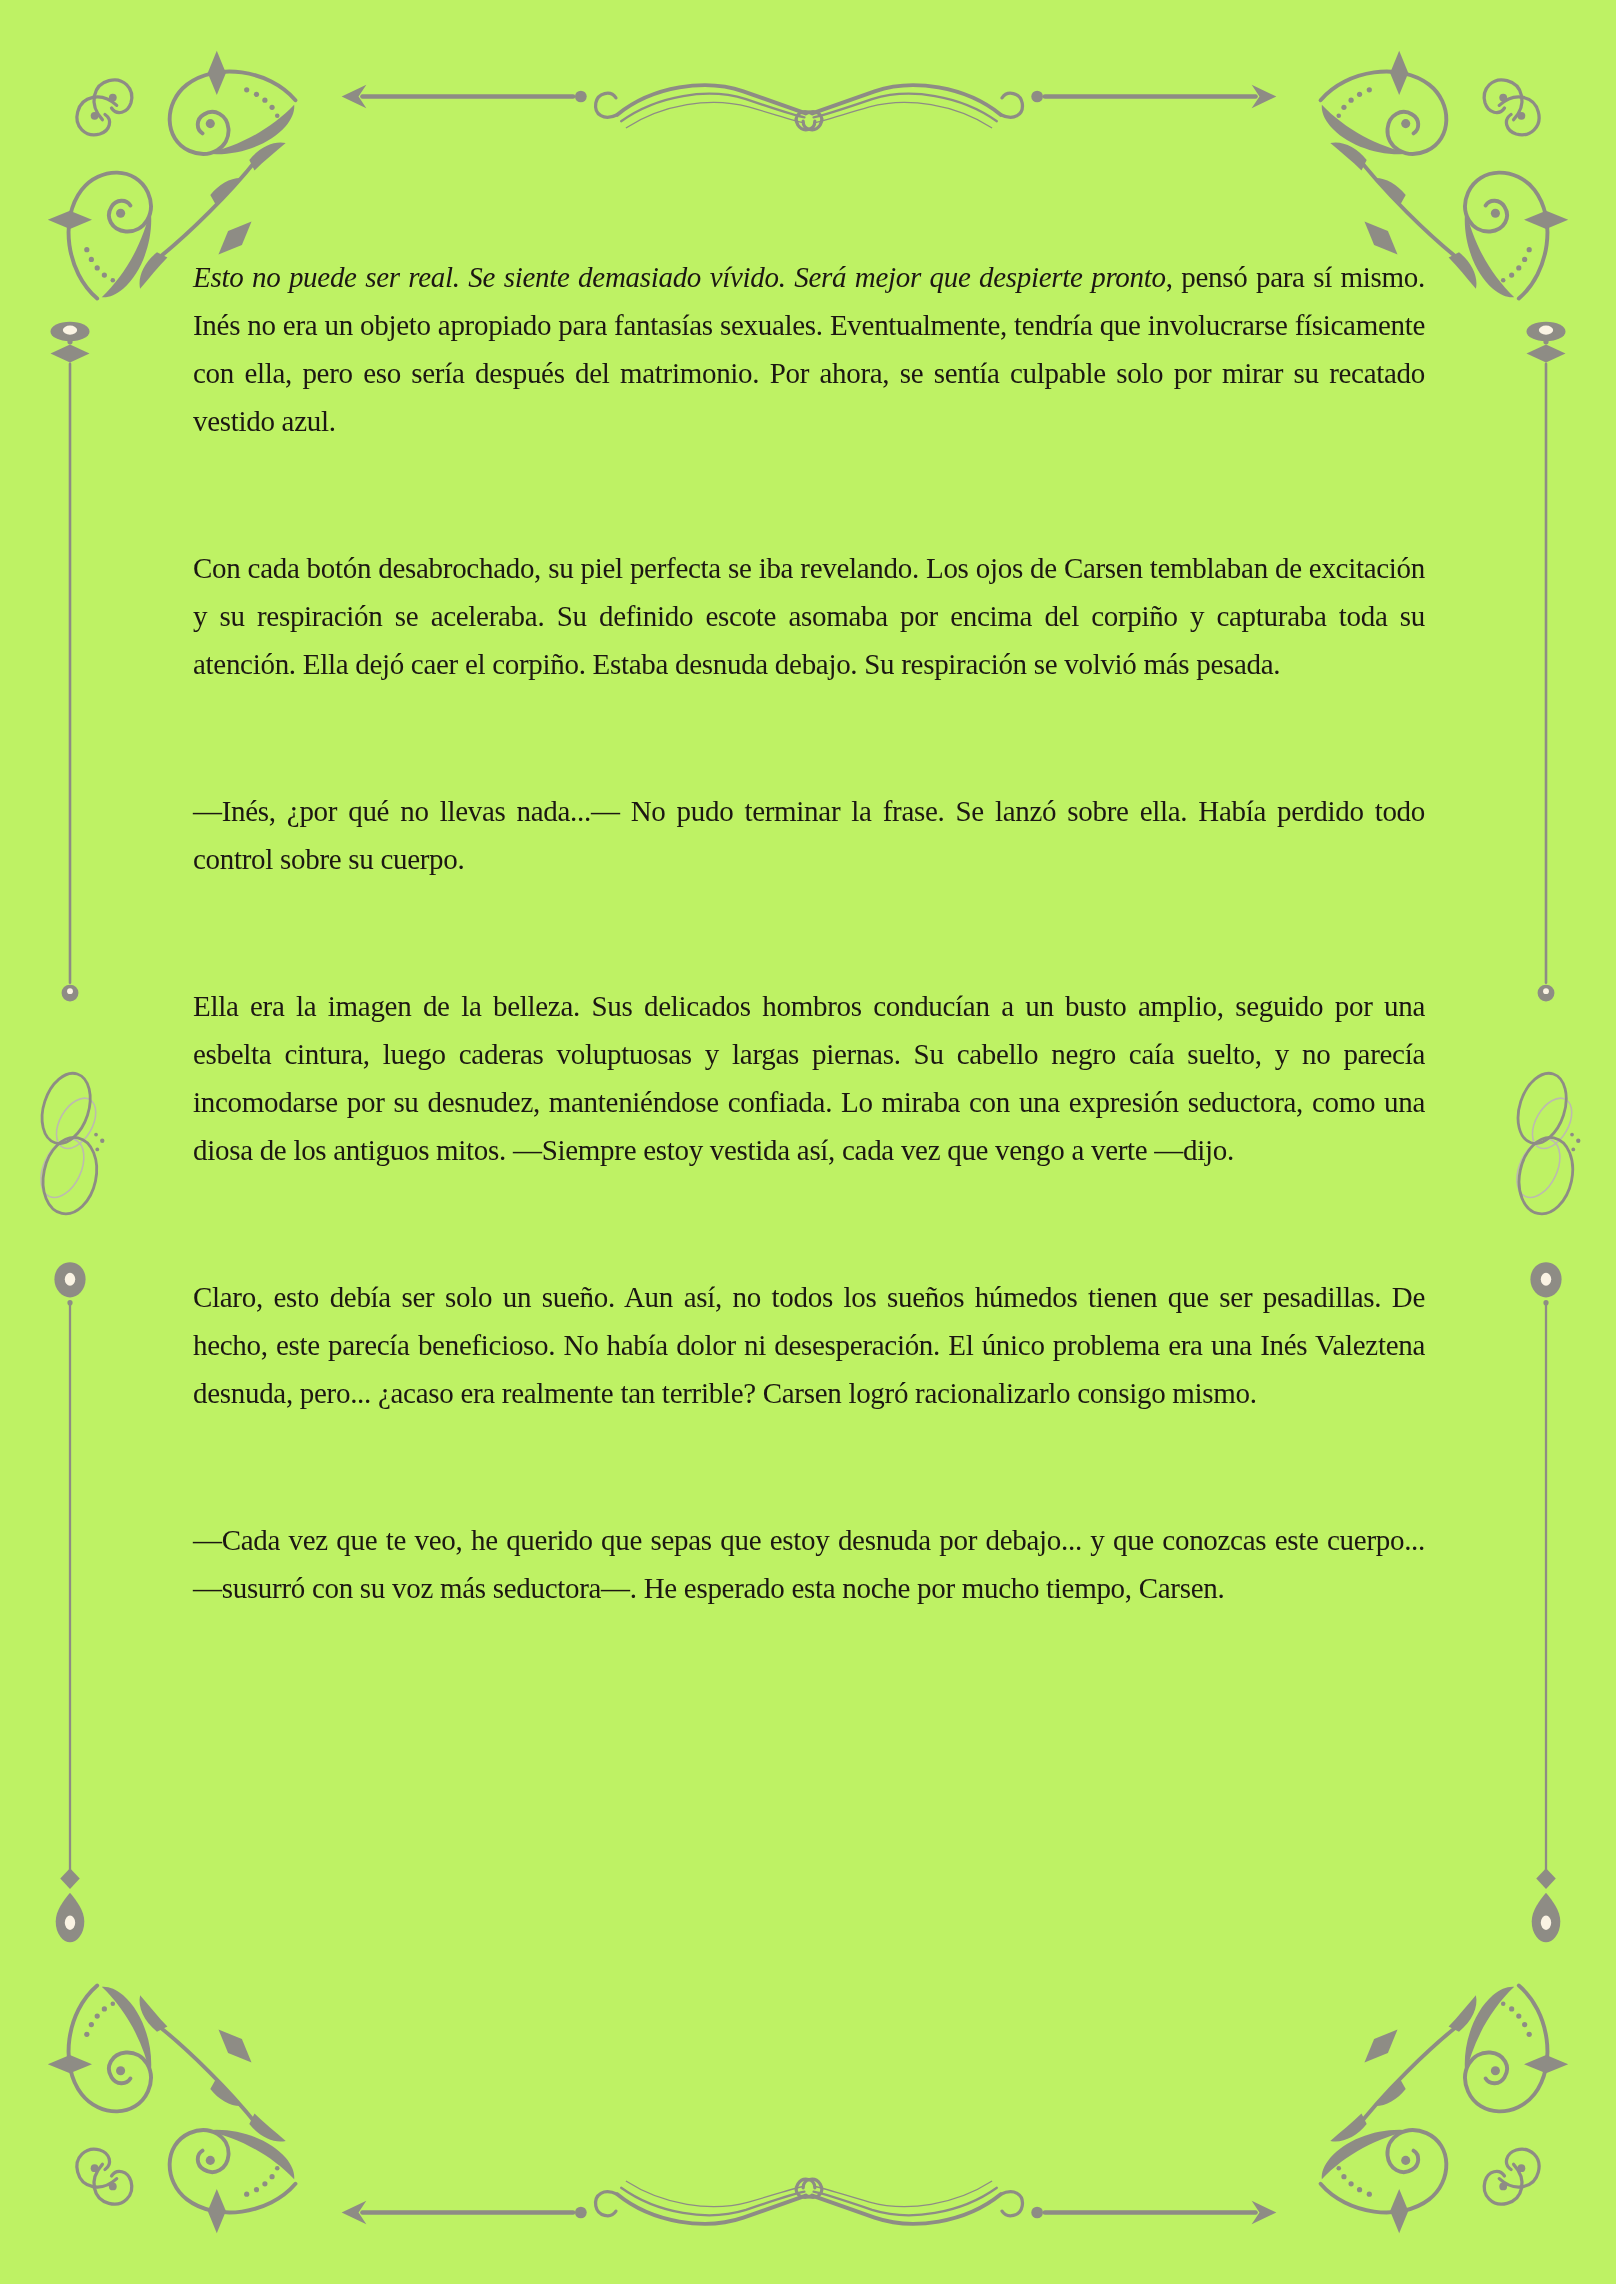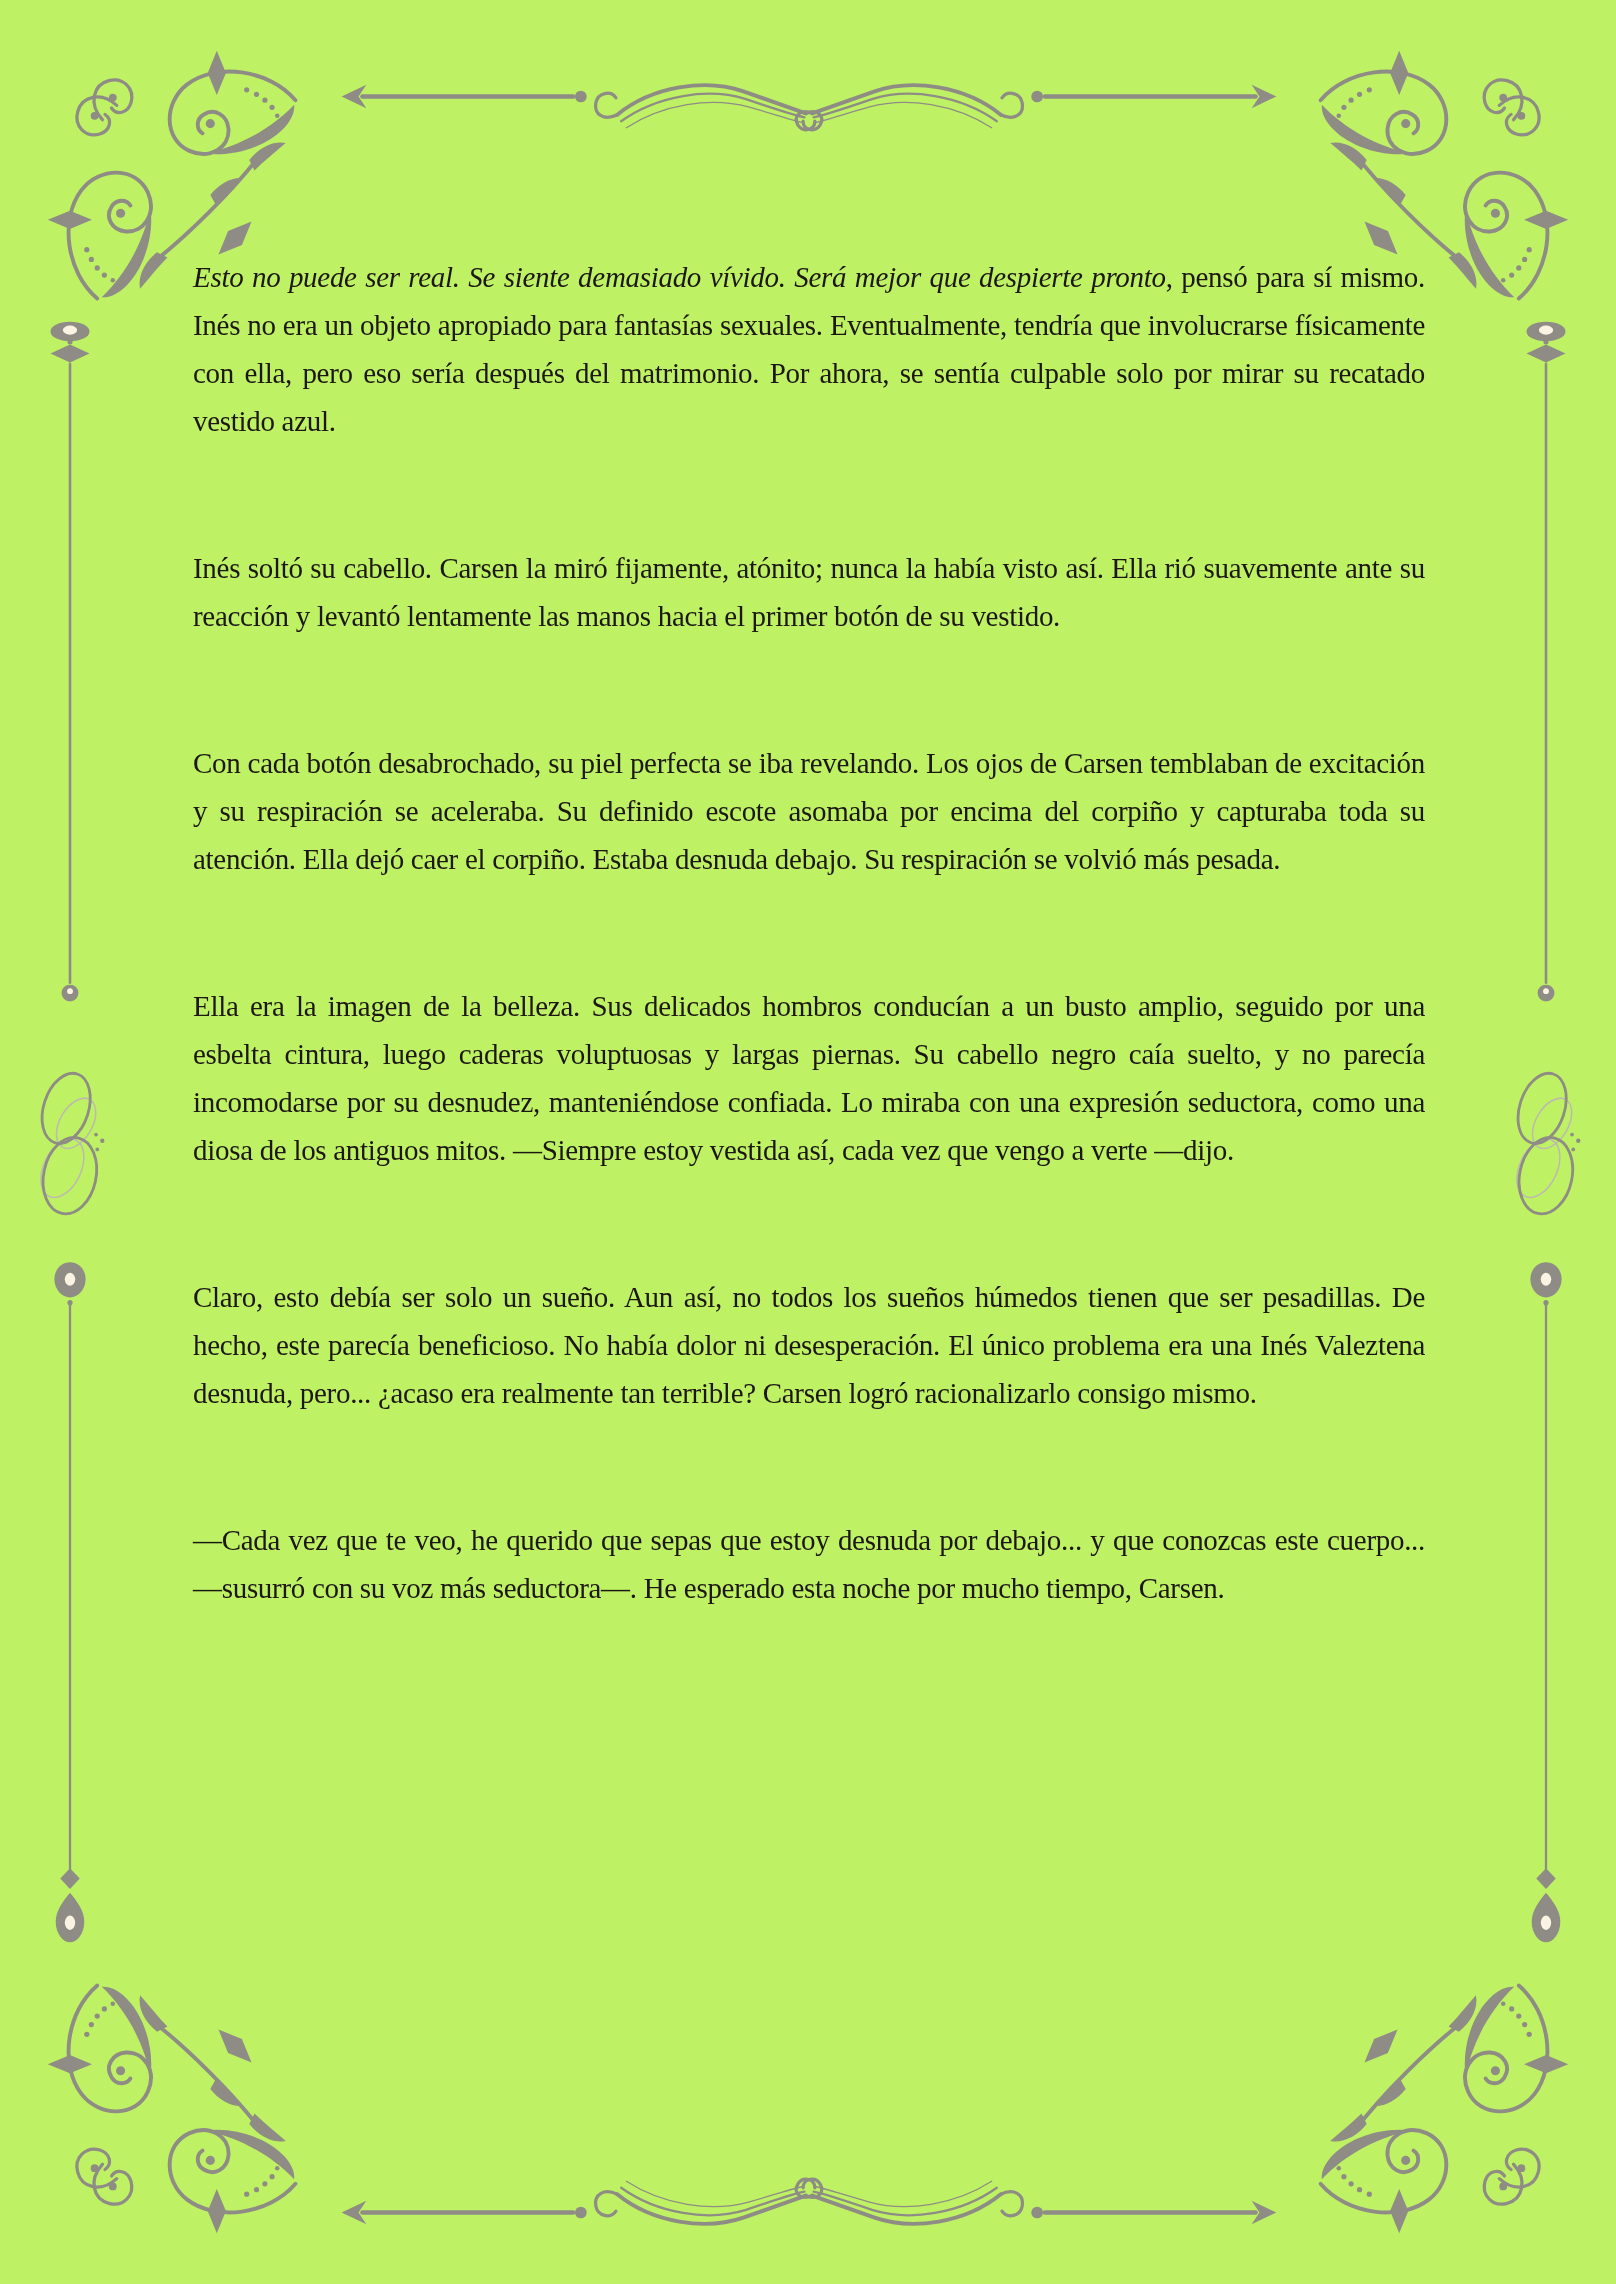--- a/index.html
+++ b/index.html
@@ -182,21 +182,21 @@
     </svg>
   <svg class="fig8 right-col orn" viewBox="0 0 130 260">
       <use href="#fig8-orn"></use>
     </svg>
   <svg class="rod-lower right-col orn" viewBox="0 0 80 1070">
       <use href="#rod-lower-orn"></use>
     </svg>
 
   <main class="text-block">
     <p class="para"><em>Esto no puede ser real. Se siente demasiado vívido. Será mejor que despierte pronto</em><span>, pensó para sí mismo. Inés no era un objeto apropiado para fantasías sexuales. Eventualmente, tendría que involucrarse físicamente con ella, pero eso sería después del matrimonio. Por ahora, se sentía culpable solo por mirar su recatado vestido azul.</span></p>
-    <p class="para">Inés soltó su cabello. Carsen la miró fijamente, atónito; nunca la había visto así. Ella rió suavemente ante su reacción y levantó lentamente las manos hacia el primer botón de su vestido.</p>
     <p class="para">Con cada botón desabrochado, su piel perfecta se iba revelando. Los ojos de Carsen temblaban de excitación y su respiración se aceleraba. Su definido escote asomaba por encima del corpiño y capturaba toda su atención. Ella dejó caer el corpiño. Estaba desnuda debajo. Su respiración se volvió más pesada.</p>
+    <p class="para">—Inés, ¿por qué no llevas nada...— No pudo terminar la frase. Se lanzó sobre ella. Había perdido todo control sobre su cuerpo.</p>
     <p class="para">Ella era la imagen de la belleza. Sus delicados hombros conducían a un busto amplio, seguido por una esbelta cintura, luego caderas voluptuosas y largas piernas. Su cabello negro caía suelto, y no parecía incomodarse por su desnudez, manteniéndose confiada. Lo miraba con una expresión seductora, como una diosa de los antiguos mitos. —Siempre estoy vestida así, cada vez que vengo a verte —dijo.</p>
     <p class="para">Claro, esto debía ser solo un sueño. Aun así, no todos los sueños húmedos tienen que ser pesadillas. De hecho, este parecía beneficioso. No había dolor ni desesperación. El único problema era una Inés Valeztena desnuda, pero... ¿acaso era realmente tan terrible? Carsen logró racionalizarlo consigo mismo.</p>
     <p class="para">—Cada vez que te veo, he querido que sepas que estoy desnuda por debajo... y que conozcas este cuerpo... —susurró con su voz más seductora—. He esperado esta noche por mucho tiempo, Carsen.</p>
   </main>
 
 </div>
 
 
 </body></html>

